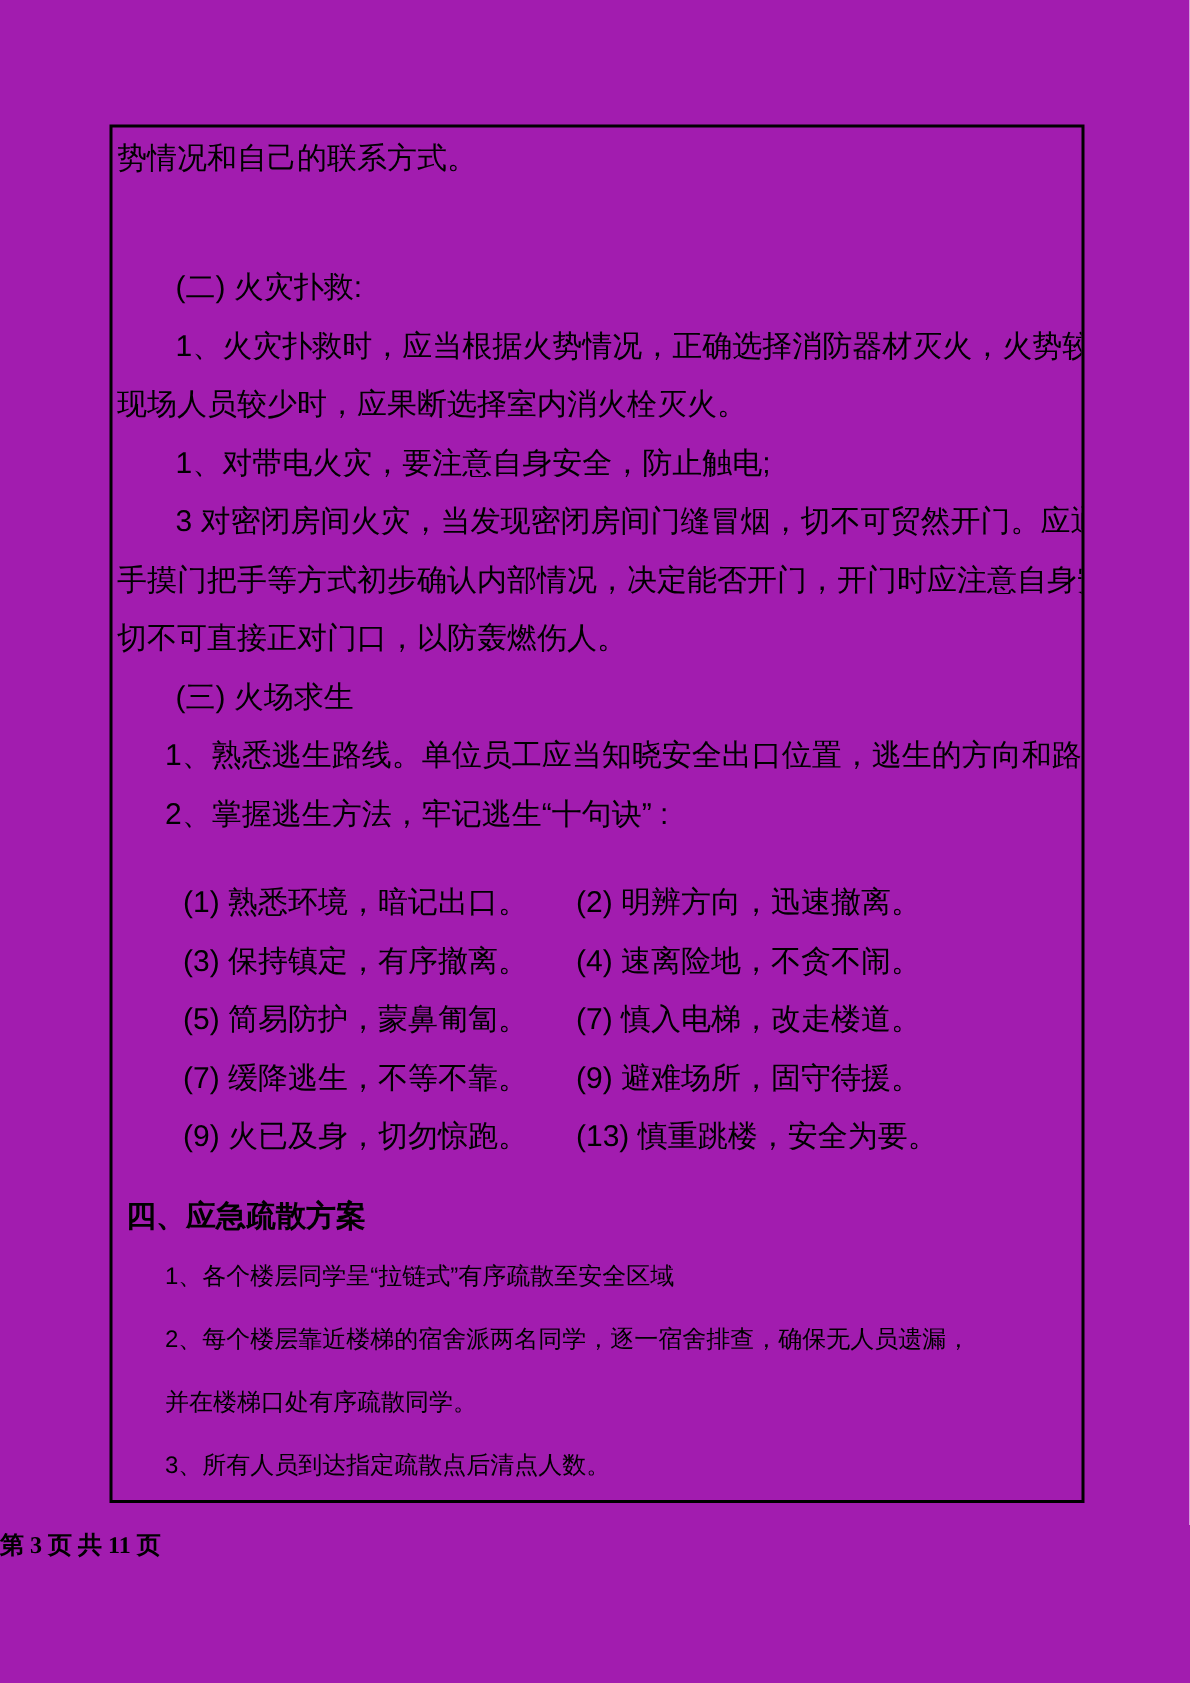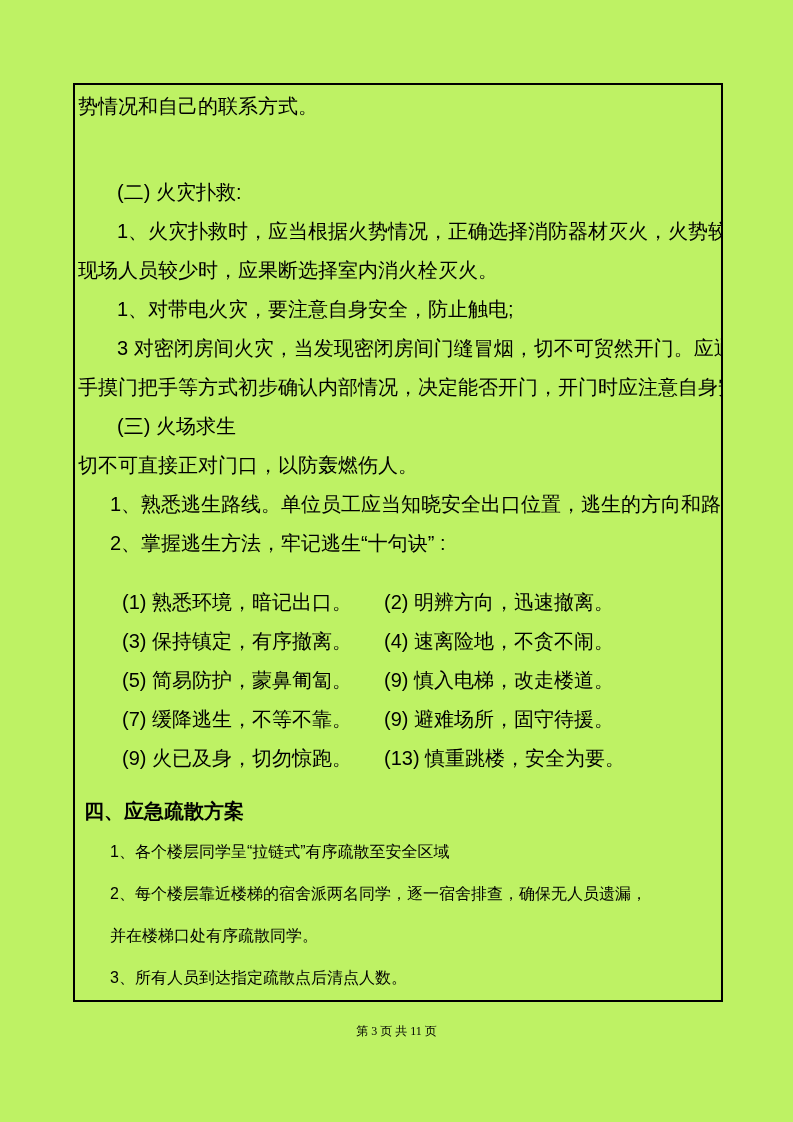--- a/index.html
+++ b/index.html
@@ -4,21 +4,21 @@
 <style>
   html, body {
     margin: 0;
     padding: 0;
     background: #ffffff;
   }
   .page {
     position: relative;
     width: 793px;
     height: 1122px;
-    background: #bef264;
+    background: #a21caf;
     font-family: "Liberation Sans", "DejaVu Sans", sans-serif;
     color: #000000;
     overflow: hidden;
   }
   .doc-table {
     position: absolute;
     left: 73px;
     top: 83px;
     width: 650px;
     height: 919px;
@@ -52,24 +52,23 @@
   .tip-col1 {
     display: inline-block;
     width: 262px;
     margin-top: 20px;
   }
   .footer {
     position: absolute;
     left: 0;
     top: 1016px;
     width: 100%;
-    text-align: center;
     font-family: "Liberation Serif", "DejaVu Serif", serif;
-    font-weight: normal;
-    font-size: 12px;
+    font-weight: bold;
+    font-size: 16px;
     line-height: 30px;
     color: #000000;
   }
 </style>
 </head>
 <body>
 
 <div class="page">
 
   <div class="doc-table">
@@ -80,35 +79,35 @@
 
     <div class="line inda">(二) 火灾扑救:</div>
 
     <div class="line inda">1、火灾扑救时，应当根据火势情况，正确选择消防器材灭火，火势较大、</div>
     <div class="line ind0">现场人员较少时，应果断选择室内消火栓灭火。</div>
 
     <div class="line inda">1、对带电火灾，要注意自身安全，防止触电;</div>
 
     <div class="line inda">3 对密闭房间火灾，当发现密闭房间门缝冒烟，切不可贸然开门。应通过</div>
     <div class="line ind0">手摸门把手等方式初步确认内部情况，决定能否开门，开门时应注意自身安全，</div>
+    <div class="line ind0">切不可直接正对门口，以防轰燃伤人。</div>
+
     <div class="line inda">(三) 火场求生</div>
-
-    <div class="line ind0">切不可直接正对门口，以防轰燃伤人。</div>
 
     <div class="line indb">1、熟悉逃生路线。单位员工应当知晓安全出口位置，逃生的方向和路线。</div>
     <div class="line indb">2、掌握逃生方法，牢记逃生“十句诀” :</div>
 
     <div class="line tip-row">
       <span class="tip-col1">(1) 熟悉环境，暗记出口。</span><span>(2) 明辨方向，迅速撤离。</span>
     </div>
     <div class="line tip-row">
       <span class="tip-col1">(3) 保持镇定，有序撤离。</span><span>(4) 速离险地，不贪不闹。</span>
     </div>
     <div class="line tip-row">
-      <span class="tip-col1">(5) 简易防护，蒙鼻匍匐。</span><span>(9) 慎入电梯，改走楼道。</span>
+      <span class="tip-col1">(5) 简易防护，蒙鼻匍匐。</span><span>(7) 慎入电梯，改走楼道。</span>
     </div>
     <div class="line tip-row">
       <span class="tip-col1">(7) 缓降逃生，不等不靠。</span><span>(9) 避难场所，固守待援。</span>
     </div>
     <div class="line tip-row">
       <span class="tip-col1">(9) 火已及身，切勿惊跑。</span><span>(13) 慎重跳楼，安全为要。</span>
     </div>
 
     <div class="spacer"></div>
 

